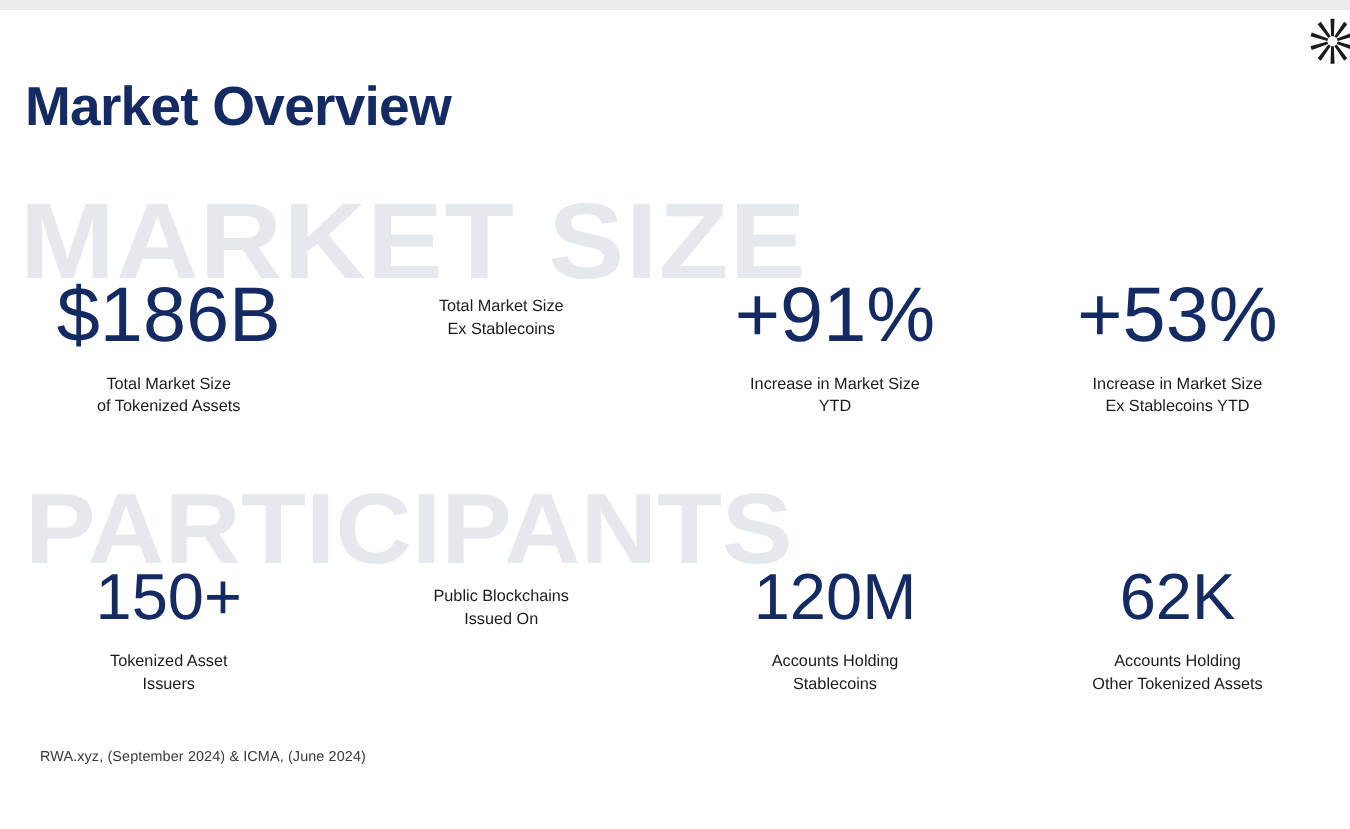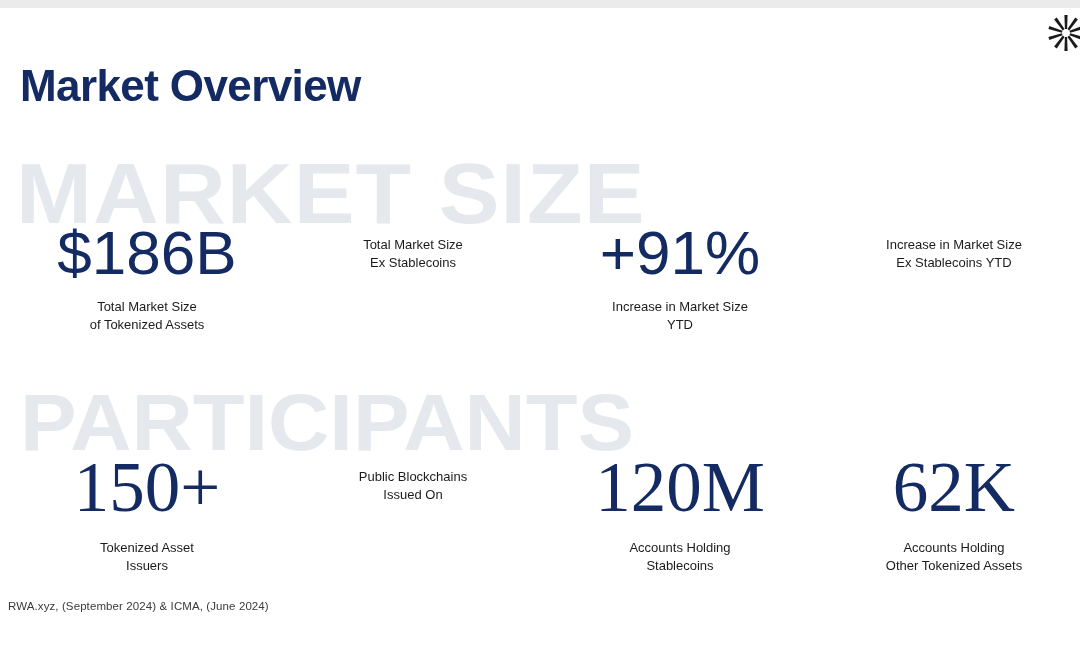--- a/index.html
+++ b/index.html
@@ -71,21 +71,21 @@
     left: 20px;
     top: 383px;
     font-size: 80px;
     letter-spacing: 0px;
     transform: scaleX(1.06);
     transform-origin: left top;
   }
 
   .stat-row {
     position: absolute;
-    left: 12px;
+    left: 0;
     width: 952px;
     display: flex;
     z-index: 2;
   }
   .stat-row-1 { top: 222px; }
   .stat-row-2 { top: 452px; }
 
   .stat-cell {
     flex: 0 0 auto;
     display: flex;
@@ -98,35 +98,35 @@
   .stat-cell.c2 { width: 272px; }
   .stat-cell.c3 { width: 276px; }
 
   .stat-value {
     color: #142a62;
     font-weight: 400;
     line-height: 1;
     white-space: nowrap;
   }
   .stat-row-1 .stat-value { font-size: 62px; }
-  .stat-row-2 .stat-value { font-size: 71px; font-family: Liberation Serif, serif; }
+  .stat-row-2 .stat-value { font-size: 52px; }
 
   .stat-label {
     margin-top: 14px;
     color: #1b1b1b;
     font-size: 13px;
     font-weight: 400;
     line-height: 1.42;
     white-space: pre-line;
   }
   .stat-row-2 .stat-label { margin-top: 16px; }
 
   .source-note {
     position: absolute;
-    left: 8px;
+    left: 32px;
     top: 600px;
     font-size: 11.5px;
     color: #3a3a3a;
     letter-spacing: 0.1px;
     white-space: nowrap;
     z-index: 2;
   }
 </style>
 </head>
 <body>
@@ -167,20 +167,21 @@
     <div class="stat-cell c1">
       <div class="stat-label">Total Market Size
 Ex Stablecoins</div>
     </div>
     <div class="stat-cell c2">
       <div class="stat-value">+91%</div>
       <div class="stat-label">Increase in Market Size
 YTD</div>
     </div>
     <div class="stat-cell c3">
+      <div class="stat-value">+53%</div>
       <div class="stat-label">Increase in Market Size
 Ex Stablecoins YTD</div>
     </div>
   </div>
 
   <div class="watermark watermark-participants">PARTICIPANTS</div>
 
   <div class="stat-row stat-row-2">
     <div class="stat-cell c0">
       <div class="stat-value">150+</div>

